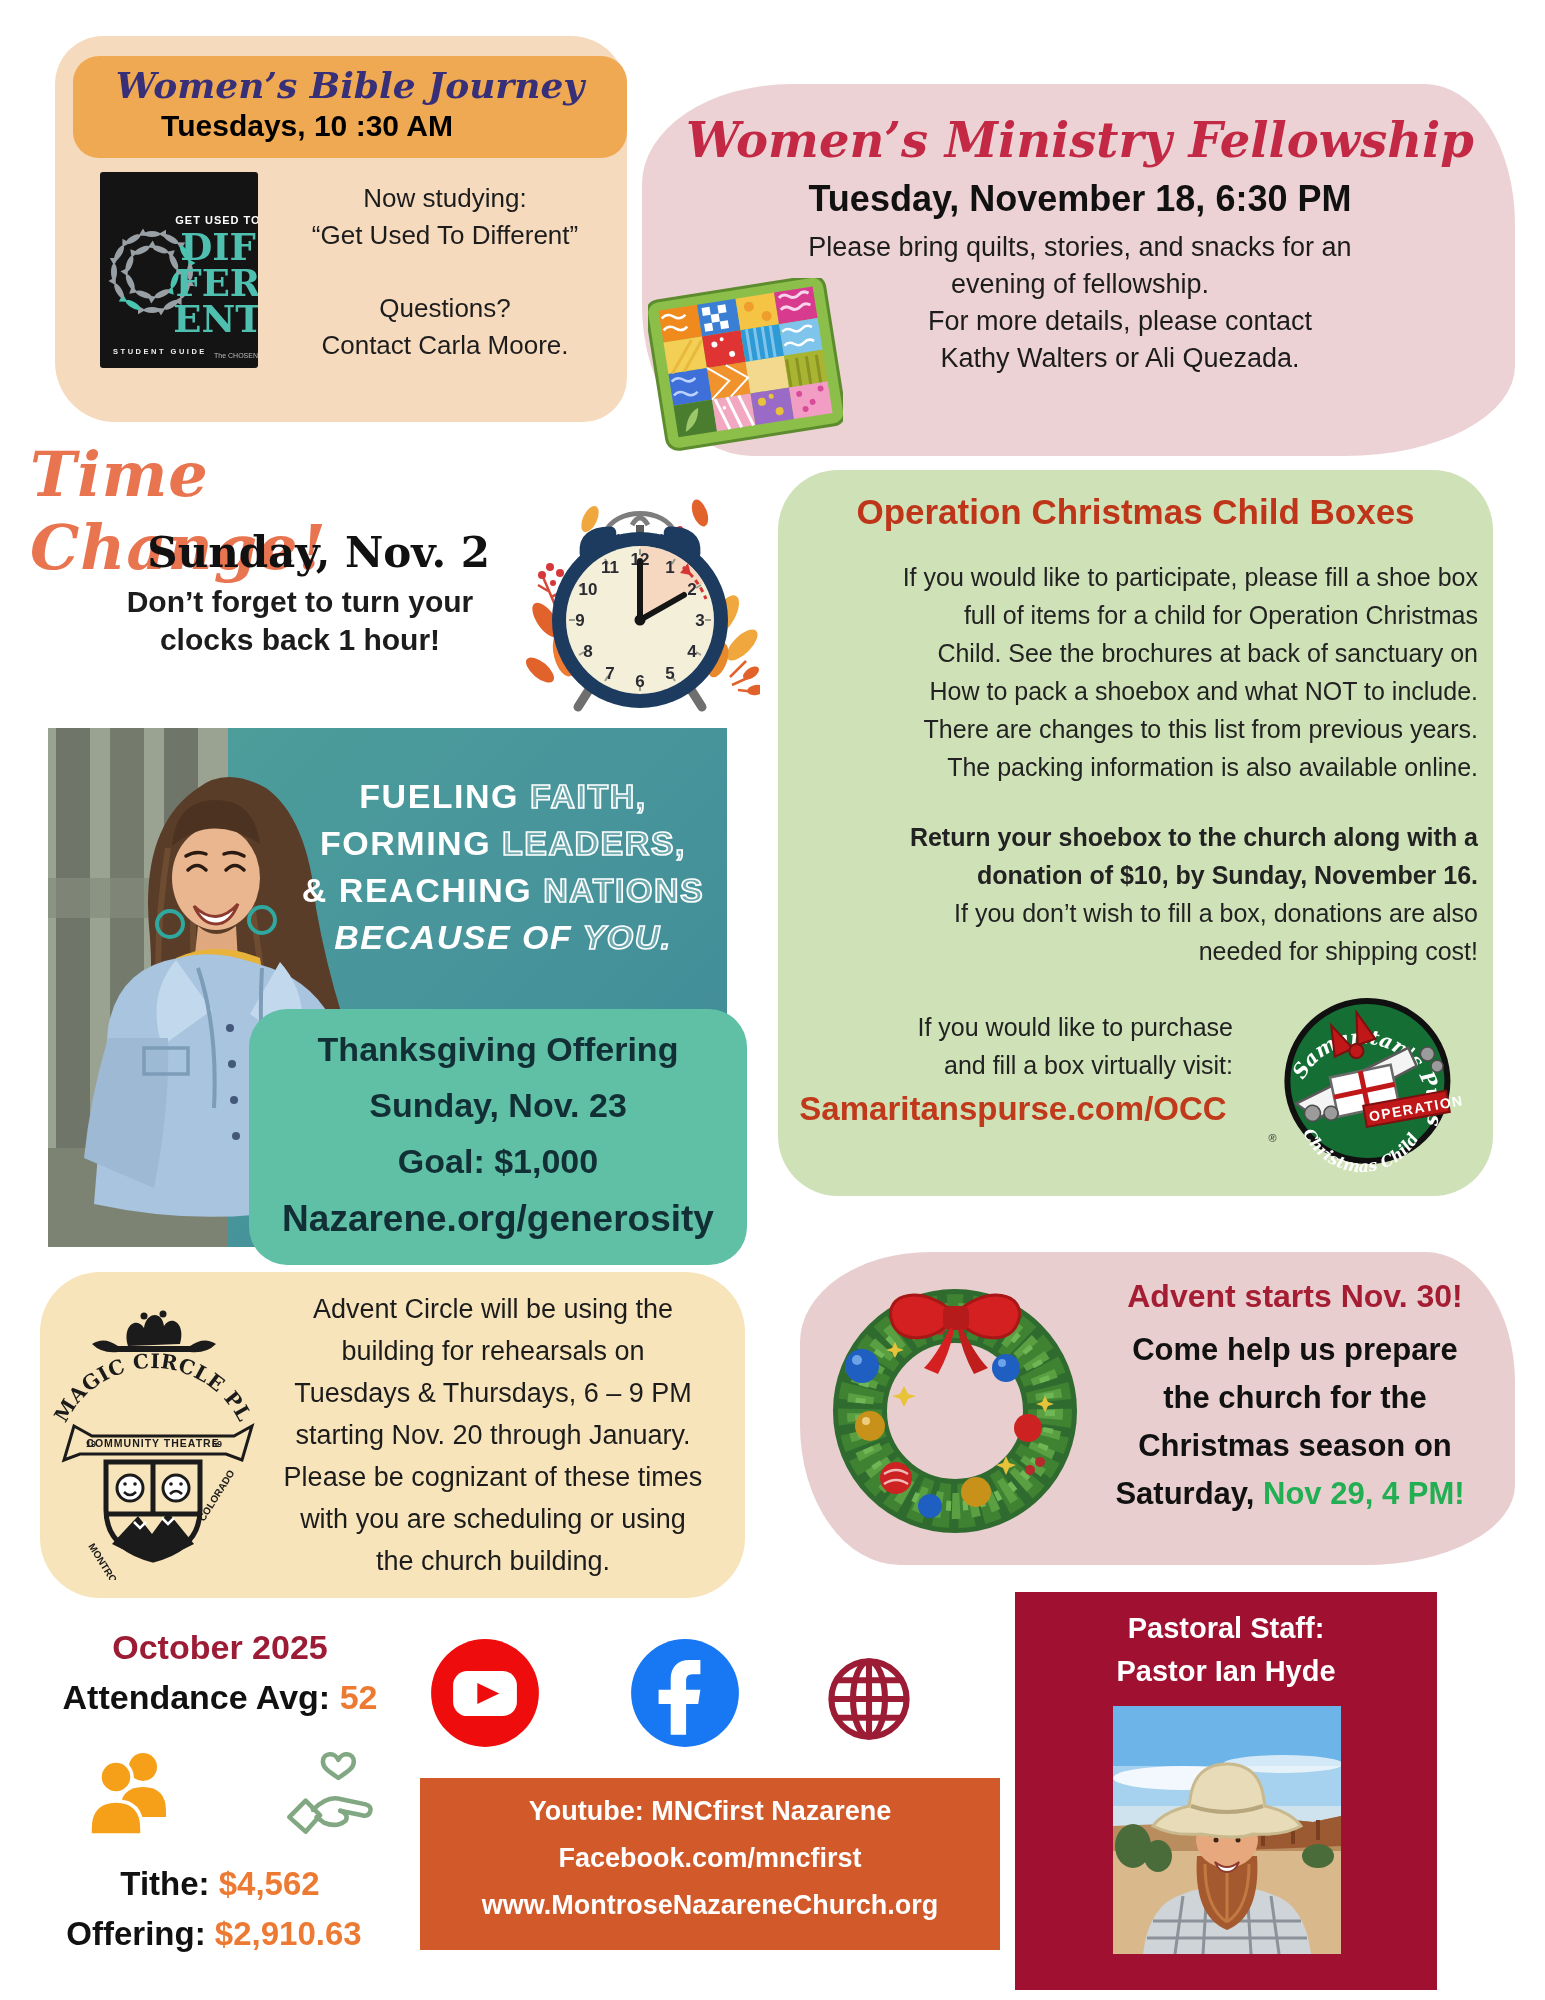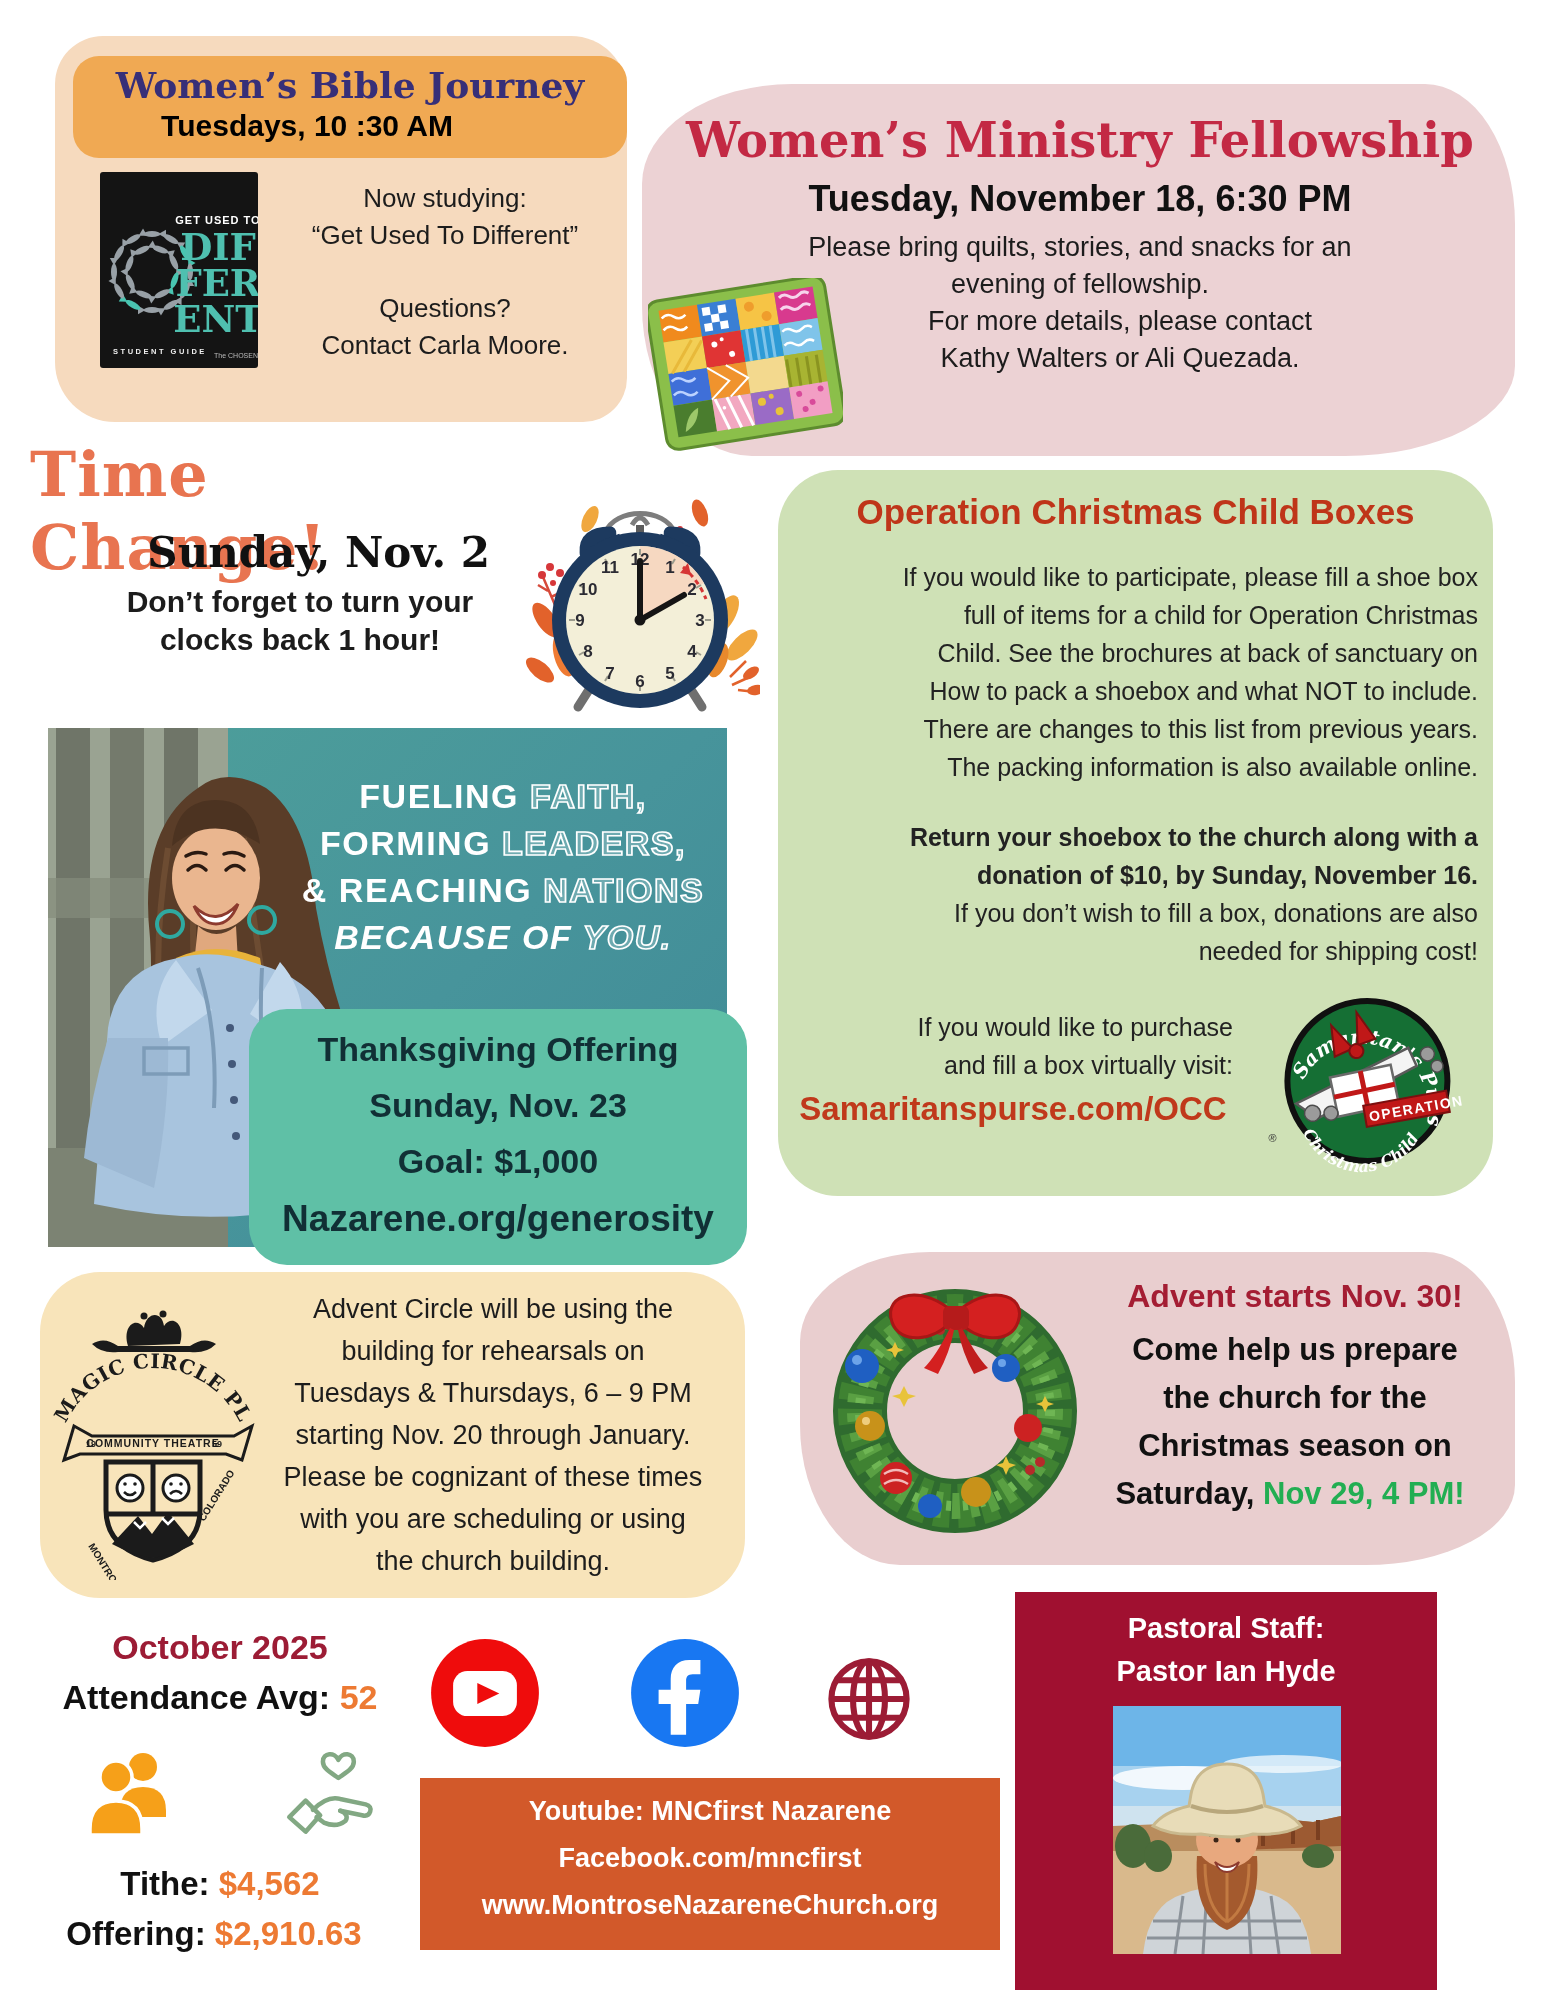--- a/index.html
+++ b/index.html
@@ -1,20 +1,20 @@
 <!DOCTYPE html>
 <html><head>
 <meta charset="utf-8">
 <style>
   html,body{margin:0;padding:0;background:#ffffff;}
   #page{position:relative;width:1545px;height:2000px;background:#fff;overflow:hidden;
         font-family:"Liberation Sans","DejaVu Sans",sans-serif;color:#1c1c1c;}
   .abs{position:absolute;}
   .ctr{text-align:center;}
-  .serif-it{font-family:"DejaVu Serif","Liberation Serif",serif;font-weight:bold;}
+  .serif-it{font-family:"DejaVu Serif","Liberation Serif",serif;font-style:italic;font-weight:bold;}
   .serif-b{font-family:"DejaVu Serif","Liberation Serif",serif;font-weight:bold;text-align:right;}
   .b{font-weight:bold;}
   
   .card-bible{background:#f6dabe;border-radius:48px 56px 44px 60px;}
   .bar-orange{background:#f0a953;border-radius:26px;}
   .blob-pink{background:#ecd2d4;border-radius:150px 90px 170px 110px / 100px 140px 90px 150px;}
   .box-green{background:#cfe1b6;border-radius:60px;}
   .box-teal{background:#5fc0a6;border-radius:38px;}
   .box-tan{background:#f8e4ba;border-radius:60px;}
   .blob-advent{background:#e9cecf;border-radius:130px 90px 150px 100px / 90px 130px 80px 140px;}

